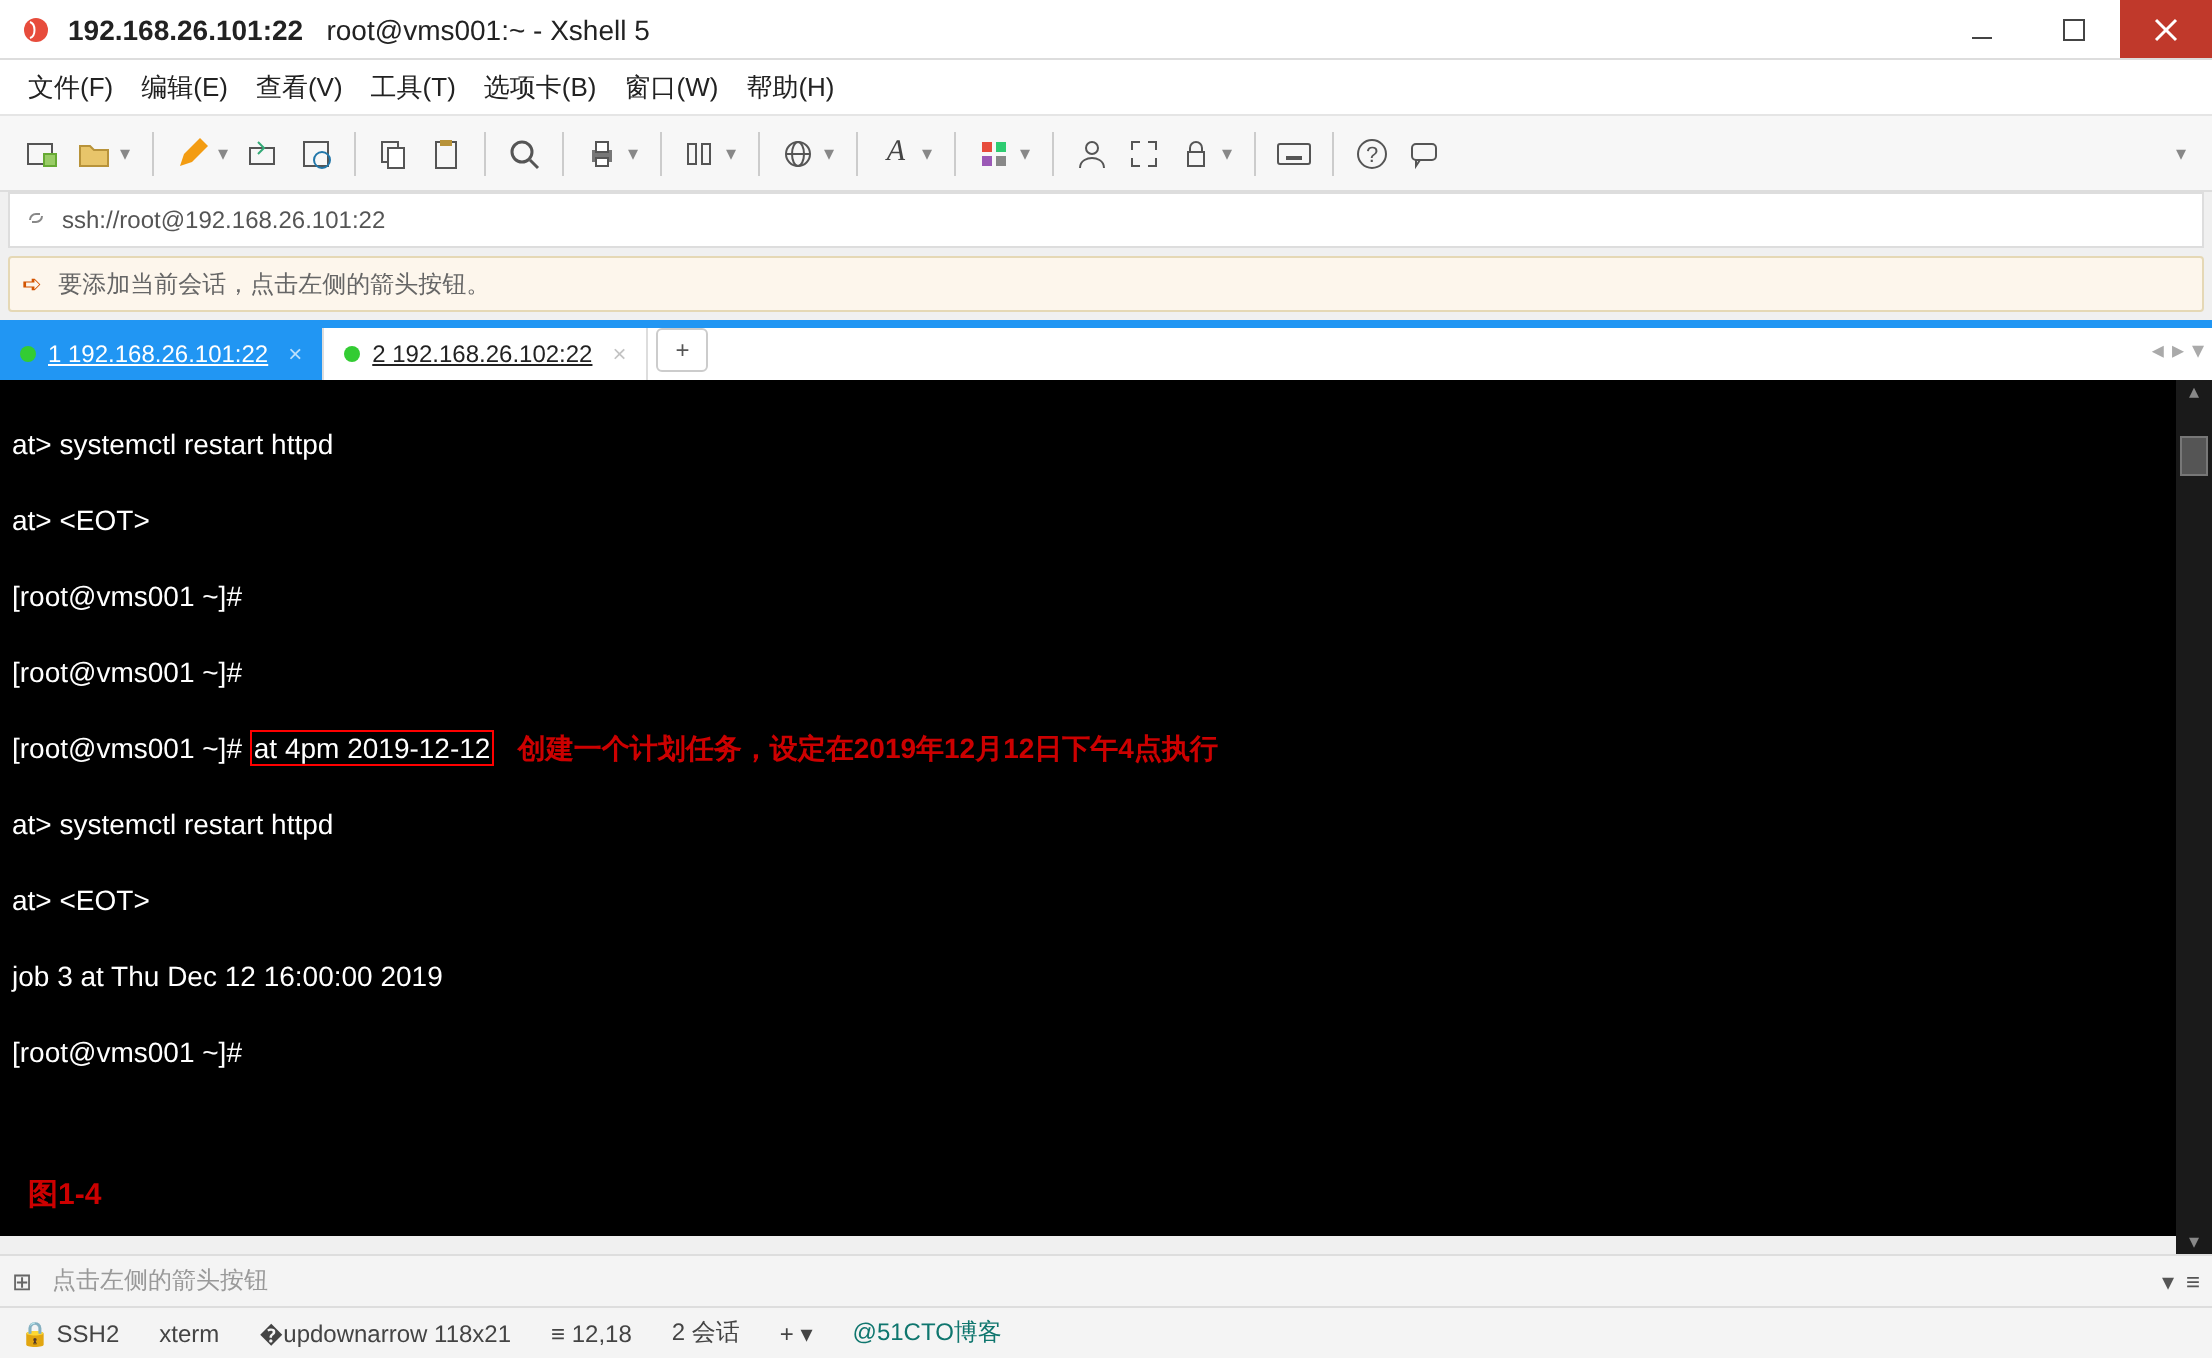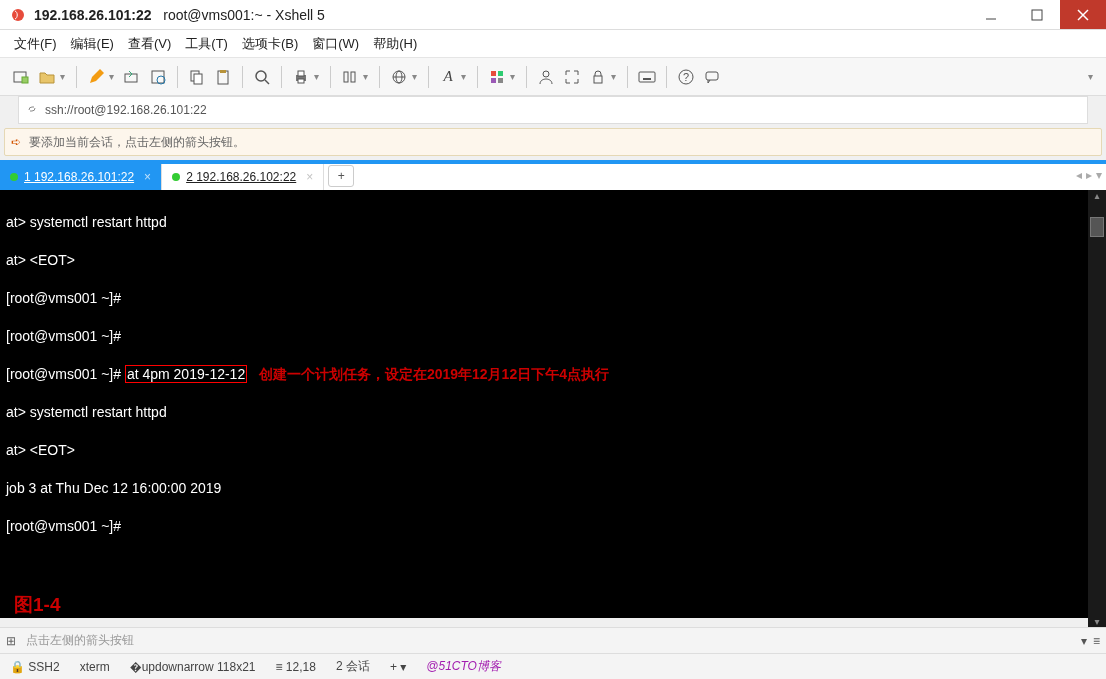--- a/index.html
+++ b/index.html
@@ -9,41 +9,41 @@
 .titlebar .title{font-weight:bold;font-size:14px;flex:1;}
 .win-controls{display:flex;height:100%;}
 .win-btn{width:46px;display:flex;align-items:center;justify-content:center;cursor:pointer;}
 .win-btn.close{background:#c0392b;color:#fff;}
 .menubar{height:28px;background:#fff;display:flex;align-items:center;padding:0 14px;gap:14px;border-bottom:1px solid #e5e5e5;font-size:13px;}
 .menubar span{cursor:pointer;}
 .toolbar{height:38px;background:#f7f7f7;border-bottom:1px solid #ddd;display:flex;align-items:center;padding:0 10px;gap:4px;}
 .tbtn{width:22px;height:22px;display:flex;align-items:center;justify-content:center;color:#444;cursor:pointer;}
 .tdrop{width:8px;color:#888;font-size:10px;margin-left:-2px;cursor:pointer;}
 .tsep{width:1px;height:22px;background:#ccc;margin:0 4px;}
-.addrbar{height:28px;background:#fff;border:1px solid #ddd;margin:0 18px;display:flex;align-items:center;padding:0 6px;gap:6px;color:#555;}
+.addrbar{height:28px;background:#fff;border:1px solid #ddd;margin:0 4px;display:flex;align-items:center;padding:0 6px;gap:6px;color:#555;}
 .infobar{height:28px;background:#fdf6ec;border:1px solid #e5d8b5;margin:4px;display:flex;align-items:center;padding:0 6px;gap:8px;color:#666;border-radius:2px;}
-.tabbar{height:30px;background:#fff;border-top:4px solid #2196f3;display:flex;align-items:center;position:relative;}
+.tabbar{height:30px;background:#fff;border-top:4px solid #2196f3;display:flex;align-items:flex-start;position:relative;}
 .tab{height:26px;display:flex;align-items:center;padding:0 10px;gap:6px;font-size:12px;cursor:pointer;border-right:1px solid #ddd;}
 .tab.active{background:#2196f3;color:#fff;}
 .tab .dot{width:8px;height:8px;border-radius:50%;background:#3c3;display:inline-block;}
 .tab .x{color:inherit;opacity:.7;margin-left:4px;}
 .addtab{width:26px;height:22px;border:1px solid #ccc;border-radius:3px;margin:0 0 2px 4px;display:flex;align-items:center;justify-content:center;color:#555;cursor:pointer;}
 .tab-nav{position:absolute;right:4px;top:4px;color:#aaa;display:flex;gap:4px;align-items:center;}
 .terminal-wrap{flex:1;position:relative;}
 .terminal{background:#000;color:#fff;font-family:Consolas,monospace;font-size:14px;line-height:19px;padding:4px 6px;height:428px;overflow:hidden;position:relative;white-space:pre;}
 .hl{border:1px solid #f00;display:inline;padding:0 1px;}
 .ann{color:#cc0000;font-weight:bold;}
 .term-scroll{position:absolute;right:0;top:0;width:18px;height:100%;background:#1a1a1a;}
 .term-scroll .thumb{background:#555;border:1px solid #777;height:20px;margin:16px 2px;}
 .term-scroll .arr{color:#888;text-align:center;font-size:10px;}
-.label{position:absolute;left:14px;bottom:9px;color:#cc0000;font-weight:bold;font-size:19px;z-index:3;}
+.label{position:absolute;left:14px;bottom:20px;color:#cc0000;font-weight:bold;font-size:15px;z-index:3;}
 .inputbar{height:26px;background:#f4f4f4;display:flex;align-items:center;padding:0 6px;color:#999;border-top:1px solid #ddd;gap:6px;}
 .inputbar .plus{width:14px;color:#666;}
 .statusbar{height:26px;background:#f4f4f4;display:flex;align-items:center;padding:0 10px;color:#444;font-size:12px;justify-content:flex-start;gap:20px;border-top:1px solid #ddd;}
-.statusbar .wm{color:#a21caf;font-style:italic;}
+.statusbar .wm{color:#0f766e;}
 .mainflex{display:flex;flex-direction:column;height:100%;}
 .underline{text-decoration:underline;}
 </style>
 </head>
 <body>
 
 <div class="mainflex">
 
 <div class="titlebar">
   <span class="app-icon">

